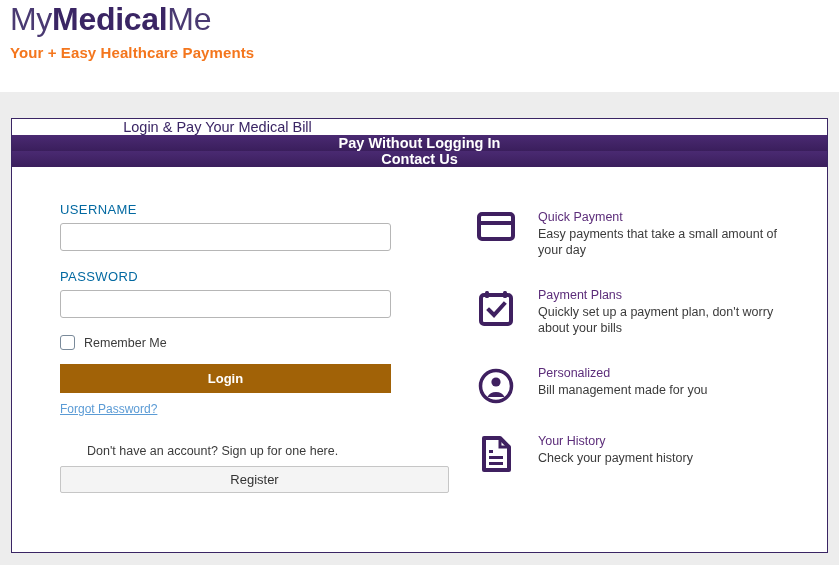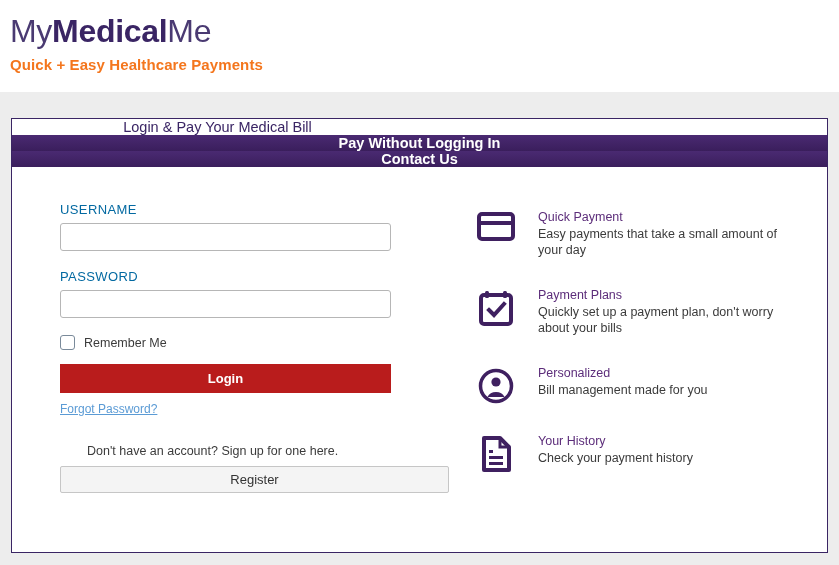--- a/index.html
+++ b/index.html
@@ -13,21 +13,21 @@
     font-family: "Liberation Sans", sans-serif;
     overflow: hidden;
     position: relative;
   }
 
   
   .header {
     background: #ffffff;
     height: 92px;
     box-sizing: border-box;
-    padding: 12px 0 0 10px;
+    padding: 0 0 0 10px;
   }
   .logo {
     font-size: 32px;
     line-height: 38px;
     letter-spacing: -0.3px;
     white-space: nowrap;
   }
   .logo .lg-my,
   .logo .lg-me {
     color: #4a3a72;
@@ -144,21 +144,21 @@
     margin-right: 9px;
   }
   .remember-label {
     font-size: 12.5px;
     color: #3b3b3b;
   }
   .btn-login {
     width: 331px;
     height: 29px;
     margin-top: 14px;
-    background: #b91c1c;
+    background: #a16207;
     border: none;
     color: #ffffff;
     font-size: 13px;
     font-weight: 700;
     font-family: "Liberation Sans", sans-serif;
     cursor: pointer;
     display: flex;
     align-items: center;
     justify-content: center;
   }
@@ -218,21 +218,21 @@
     max-width: 262px;
   }
 </style>
 </head>
 <body>
 
 <div class="header">
   <div class="logo">
     <span class="lg-my">My</span><span class="lg-medical">Medical</span><span class="lg-me">Me</span>
   </div>
-  <div class="tagline">Quick + Easy Healthcare Payments</div>
+  <div class="tagline">Your + Easy Healthcare Payments</div>
 </div>
 
 <div class="card">
 
   <div class="tabs">
     <div class="tab tab-active">Login &amp; Pay Your Medical Bill</div>
     <div class="tab tab-inactive">Pay Without Logging In</div>
     <div class="tab-divider"></div>
     <div class="tab tab-inactive">Contact Us</div>
   </div>

